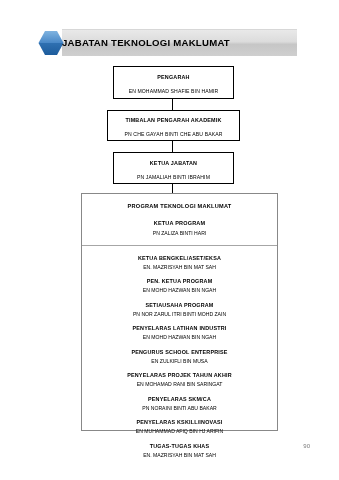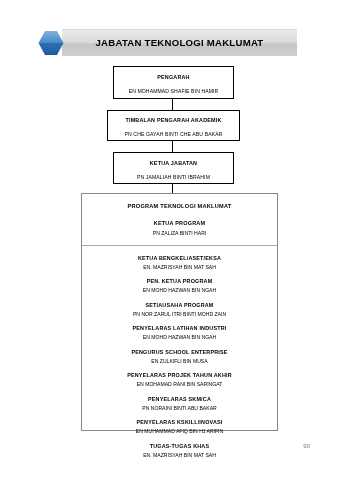--- a/index.html
+++ b/index.html
@@ -34,21 +34,21 @@
     border-top: 1px solid #d7d7d7;
     box-sizing: border-box;
   }
   .header-title {
     position: absolute;
     left: 24px;
     top: 0;
     width: 235px;
     height: 27px;
     line-height: 27px;
-    text-align: center;
+    text-align: left;
     font-size: 9.6px;
     font-weight: bold;
     letter-spacing: 0.25px;
     color: #000000;
     white-space: nowrap;
   }
   .header-hex {
     position: absolute;
     left: 0;
     top: 1px;

